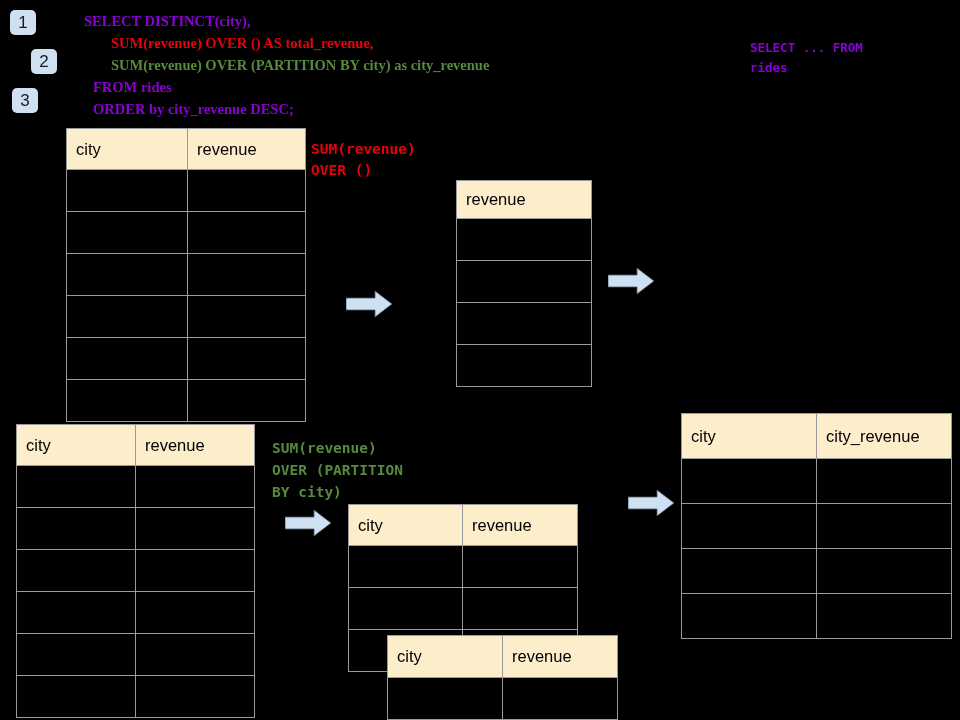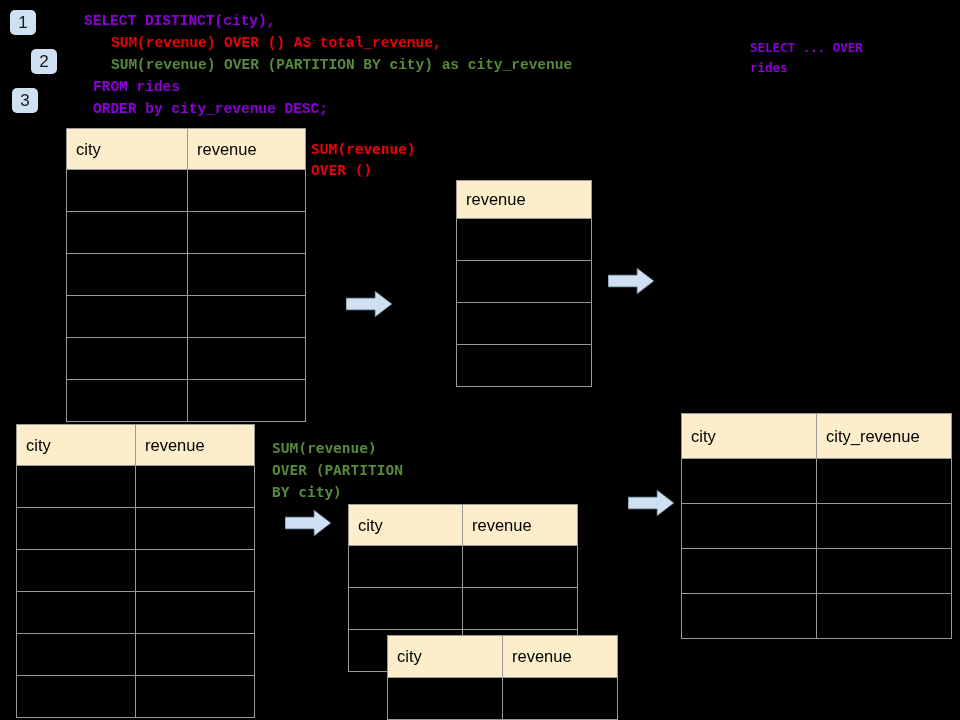--- a/index.html
+++ b/index.html
@@ -28,21 +28,21 @@
     display: flex;
     align-items: center;
     justify-content: center;
     width: 26px;
     height: 25px;
   }
 
   
   .sql-block {
     position: absolute;
-    font-family: Liberation Mono, monospace;
+    font-family: Liberation Serif, serif;
     font-size: 14.5px;
     font-weight: bold;
     line-height: 22px;
     white-space: pre;
     letter-spacing: 0px;
   }
   .sql-line { display: block; white-space: pre; }
 
   
   .annot {
@@ -86,21 +86,21 @@
 <div id="stage">
 
   <div id="badges">
       <div class="badge" style="left: 10px; top: 10px; background: rgb(207, 224, 242); color: rgb(26, 26, 26);">1</div>
       <div class="badge" style="left: 31px; top: 49px; background: rgb(207, 224, 242); color: rgb(26, 26, 26);">2</div>
       <div class="badge" style="left: 12px; top: 88px; background: rgb(207, 224, 242); color: rgb(26, 26, 26);">3</div>
     </div>
 
   <div class="sql-block" id="sql-block" style="left:84px; top:10px;"><span class="sql-line" style="color: rgb(139, 0, 215); padding-left: 0px;">SELECT DISTINCT(city),</span><span class="sql-line" style="color: rgb(232, 0, 11); padding-left: 27px;">SUM(revenue) OVER () AS total_revenue,</span><span class="sql-line" style="color: rgb(86, 138, 60); padding-left: 27px;">SUM(revenue) OVER (PARTITION BY city) as city_revenue</span><span class="sql-line" style="color: rgb(139, 0, 215); padding-left: 9px;">FROM rides</span><span class="sql-line" style="color: rgb(139, 0, 215); padding-left: 9px;">ORDER by city_revenue DESC;</span></div>
 
-  <div class="annot" id="annot-select-from-rides" style="left: 750px; top: 38px; color: rgb(139, 0, 215); font-size: 12.5px; line-height: 20px;">SELECT ... OVER
+  <div class="annot" id="annot-select-from-rides" style="left: 750px; top: 38px; color: rgb(139, 0, 215); font-size: 12.5px; line-height: 20px;">SELECT ... FROM
 rides</div>
   <div class="annot" id="annot-sum-over-empty" style="left: 311px; top: 139px; color: rgb(232, 0, 11); font-size: 14.5px; line-height: 21px;">SUM(revenue)
 OVER ()</div>
   <div class="annot" id="annot-sum-over-partition" style="left: 272px; top: 437px; color: rgb(86, 138, 60); font-size: 14.5px; line-height: 22px;">SUM(revenue)
 OVER (PARTITION
 BY city)</div>
 
   <div id="tables-layer">
       <table class="tbl" style="left: 66px; top: 128px; width: 239px; z-index: 2;">
         <colgroup>

